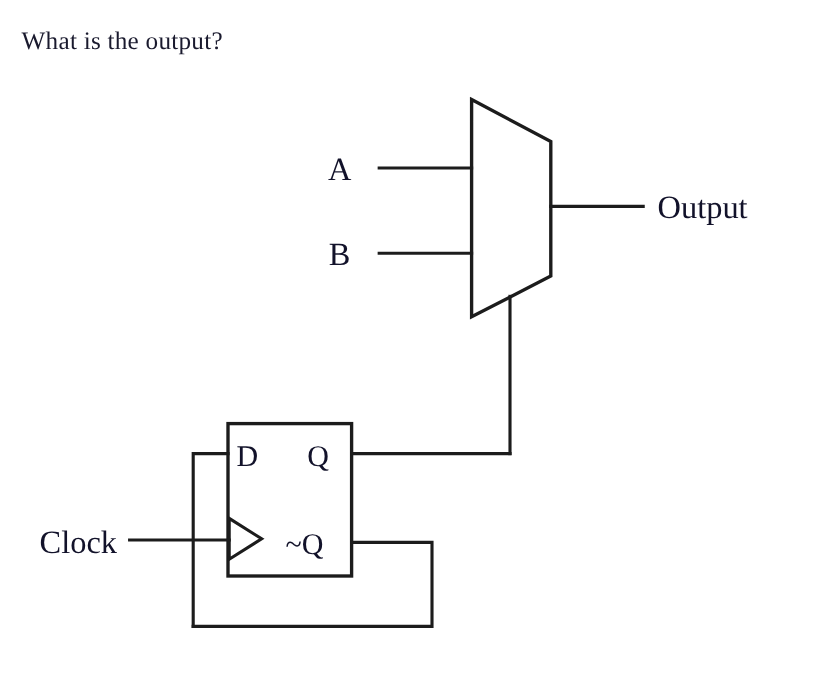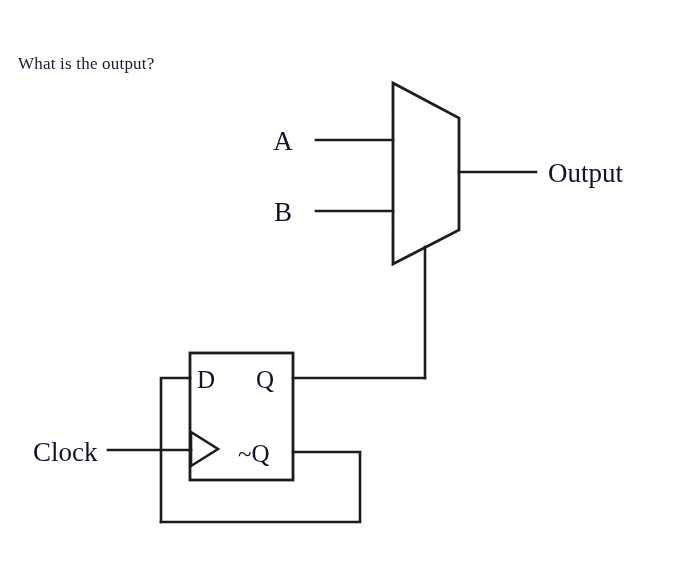--- a/index.html
+++ b/index.html
@@ -13,25 +13,24 @@
     width: 700px;
     height: 573px;
     background: #ffffff;
     overflow: hidden;
     font-family: "Liberation Serif", "DejaVu Serif", serif;
   }
   #question-text {
     position: absolute;
     left: 18px;
     top: 22px;
-    font-size: 17px;
+    font-size: 21px;
     color: #1a1a2e;
     letter-spacing: 0.2px;
     white-space: nowrap;
-    margin-top: 32px;
   }
   #circuit-svg {
     position: absolute;
     left: 0;
     top: 0;
     width: 700px;
     height: 573px;
   }
   .diagram-label {
     font-family: "Liberation Serif", "DejaVu Serif", serif;

